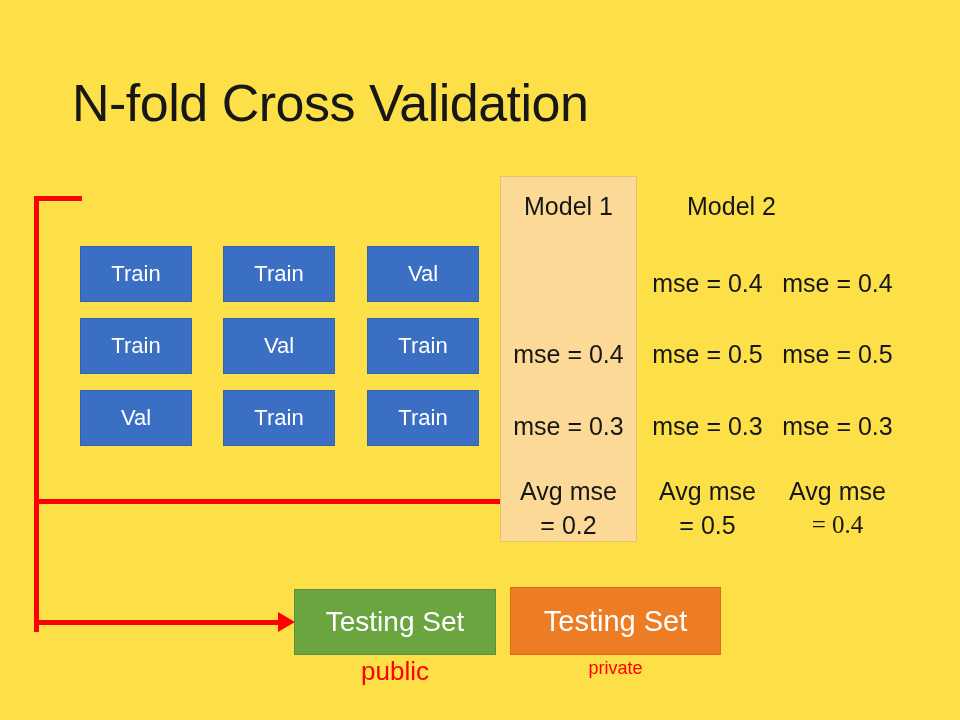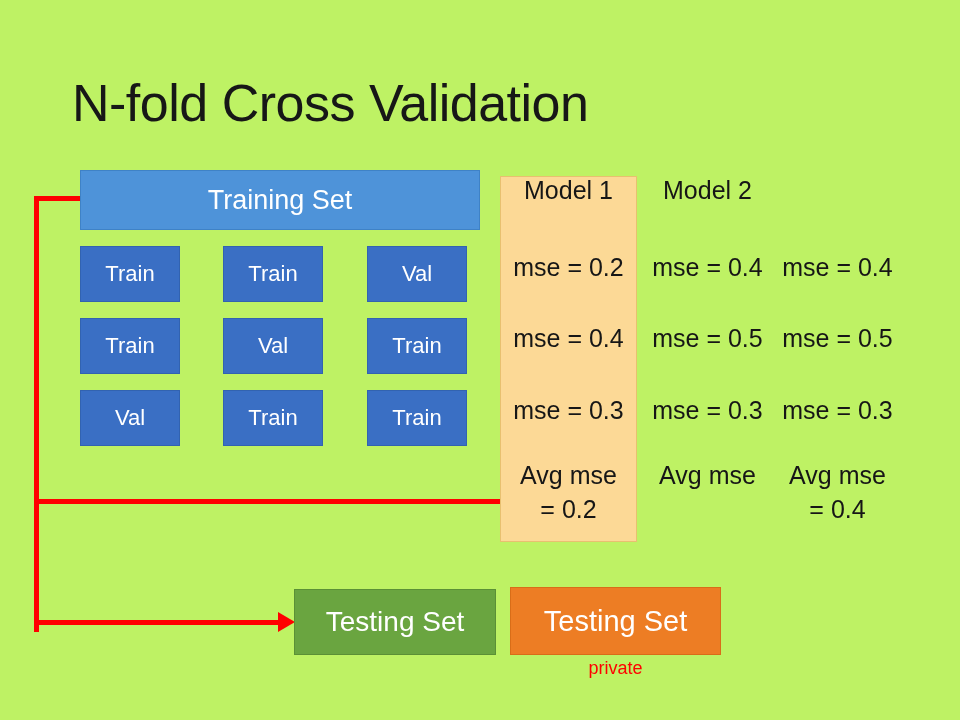--- a/index.html
+++ b/index.html
@@ -10,21 +10,21 @@
     width: 960px;
     height: 720px;
     background: #ffffff;
     font-family: "Liberation Sans", sans-serif;
     overflow: hidden;
   }
   #slide {
     position: relative;
     width: 960px;
     height: 720px;
-    background: #bef264;
+    background: #fde047;
   }
 
   
   #page-title {
     position: absolute;
     left: 72px;
     top: 72px;
     font-size: 52px;
     line-height: 62px;
     color: #171717;
@@ -50,21 +50,21 @@
     top: 170px;
     width: 400px;
     height: 60px;
     background: #4E93D9;
     border: 1px solid #3f82c6;
     font-size: 27px;
   }
 
   
   .fold-box {
-    width: 100px;
+    width: 112px;
     height: 56px;
     background: #3A6FC4;
     border: 1px solid #3263b0;
     font-size: 22px;
   }
 
   
   #model1-highlight {
     position: absolute;
     left: 500px;
@@ -72,21 +72,21 @@
     width: 137px;
     height: 366px;
     background: #FCD996;
     border: 1px solid #e8c070;
     box-sizing: border-box;
   }
 
   
   .model-col {
     position: absolute;
-    top: 164px;
+    top: 180px;
     width: 137px;
     height: 366px;
     color: #161616;
     text-align: center;
   }
   .model-cell {
     position: absolute;
     left: 0;
     width: 100%;
     text-align: center;
@@ -177,59 +177,59 @@
 <div id="slide">
 
   <div id="page-title">N-fold Cross Validation</div>
 
   <div class="conn" id="conn-top-horiz"></div>
   <div class="conn" id="conn-vert-rail"></div>
   <div class="conn" id="conn-mid-horiz"></div>
   <div class="conn" id="conn-bottom-horiz"></div>
   <div id="conn-arrowhead"></div>
 
-  <div class="box" id="training-set-bar">Training Set</div>
 
   <div class="box fold-box" style="left:80px;  top:246px;">Train</div>
   <div class="box fold-box" style="left:223px; top:246px;">Train</div>
   <div class="box fold-box" style="left:367px; top:246px;">Val</div>
 
   <div class="box fold-box" style="left:80px;  top:318px;">Train</div>
   <div class="box fold-box" style="left:223px; top:318px;">Val</div>
   <div class="box fold-box" style="left:367px; top:318px;">Train</div>
 
   <div class="box fold-box" style="left:80px;  top:390px;">Val</div>
   <div class="box fold-box" style="left:223px; top:390px;">Train</div>
   <div class="box fold-box" style="left:367px; top:390px;">Train</div>
 
   <div id="model1-highlight"></div>
 
   <div class="model-col" style="left:500px;">
     <div class="model-cell model-header" style="top:12px;">Model 1</div>
-    <div class="model-cell model-value" style="top:89px;">mse = 0.2</div>
     <div class="model-cell model-value" style="top:160px;">mse = 0.4</div>
     <div class="model-cell model-value" style="top:232px;">mse = 0.3</div>
     <div class="model-cell model-avg" style="top:294px;">Avg mse</div>
     <div class="model-cell model-avg" style="top:328px;">= 0.2</div>
   </div>
 
   <div class="model-col" style="left:639px;">
-    <div class="model-cell model-header" style="top:12px;">Model 2</div>
+    <div class="model-cell model-header" style="top:12px;text-align:right;">Model 2</div>
     <div class="model-cell model-value" style="top:89px;">mse = 0.4</div>
     <div class="model-cell model-value" style="top:160px;">mse = 0.5</div>
     <div class="model-cell model-value" style="top:232px;">mse = 0.3</div>
     <div class="model-cell model-avg" style="top:294px;">Avg mse</div>
+    <div class="model-cell model-avg" style="top:328px;">= 0.5</div>
   </div>
 
   <div class="model-col" style="left:769px;">
     <div class="model-cell model-value" style="top:89px;">mse = 0.4</div>
     <div class="model-cell model-value" style="top:160px;">mse = 0.5</div>
     <div class="model-cell model-value" style="top:232px;">mse = 0.3</div>
     <div class="model-cell model-avg" style="top:294px;">Avg mse</div>
-    <div class="model-cell model-avg" style="top:328px;">= 0.4</div>
+    <div class="model-cell model-avg" style="top:328px;font-family:Liberation Serif, serif;">= 0.4</div>
   </div>
 
   <div class="box" id="testing-set-public">Testing Set</div>
   <div class="box" id="testing-set-private">Testing Set</div>
 
+  <div class="caption" id="caption-public">public</div>
   <div class="caption" id="caption-private">private</div>
 
 </div>
 
 </body></html>

